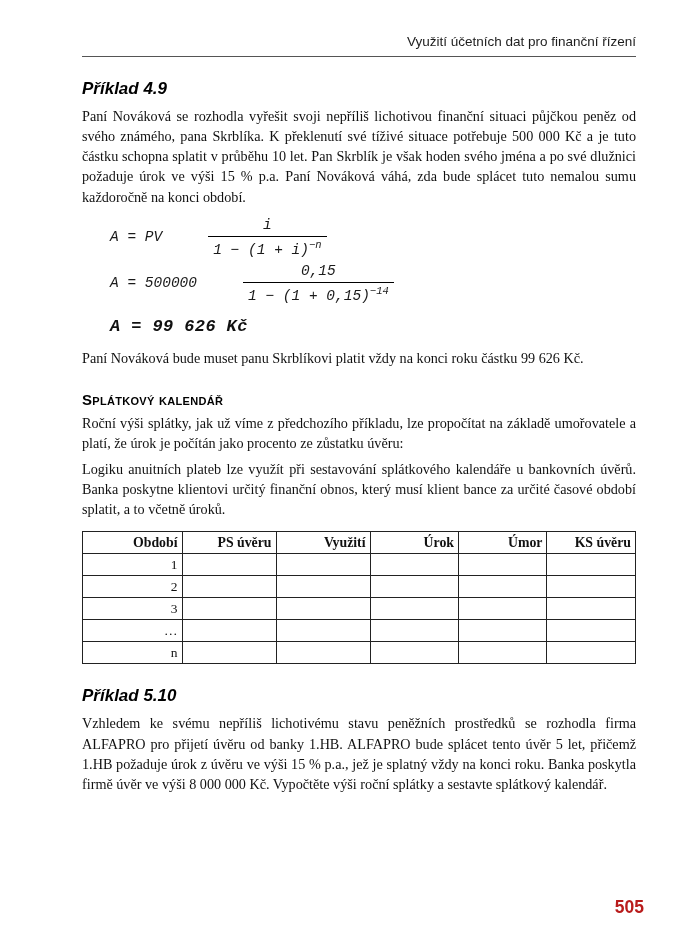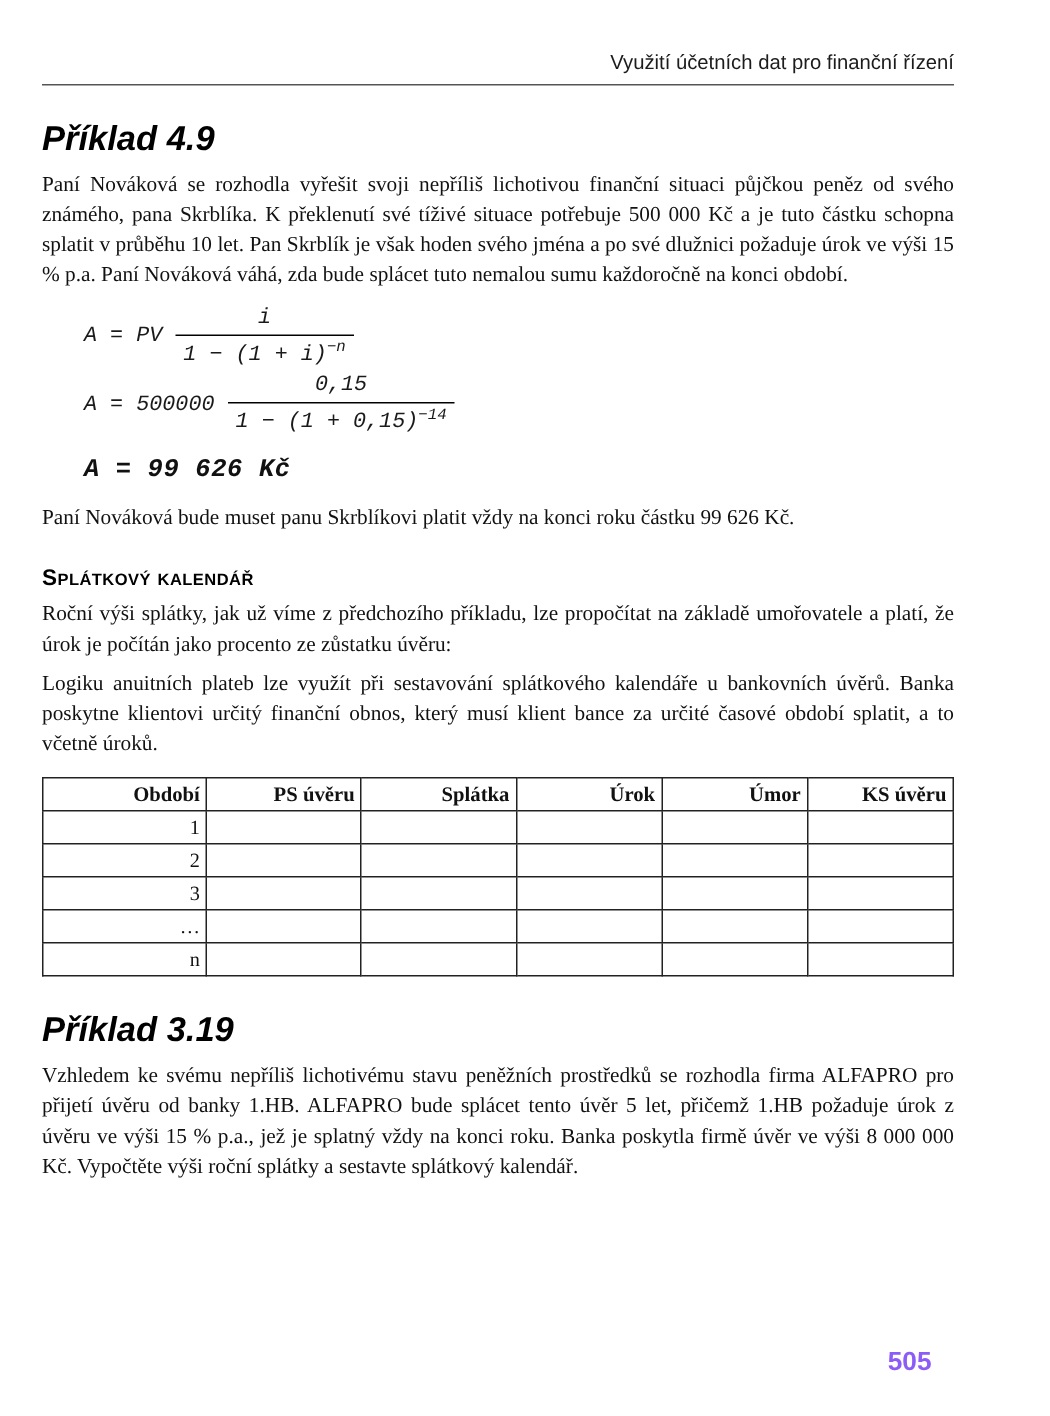--- a/index.html
+++ b/index.html
@@ -5,56 +5,57 @@
   * { margin: 0; padding: 0; box-sizing: border-box; }
   html, body { background: #ffffff; }
   body {
     width: 700px;
     height: 944px;
     position: relative;
     font-family: "Liberation Serif", serif;
     color: #111111;
     overflow: hidden;
   }
-  .page { padding: 34px 64px 0 28px; }
+  .page { padding: 34px 64px 0 82px; }
 
   .running-header {
     text-align: right;
     font-family: "Liberation Sans", sans-serif;
     font-size: 13.5px;
     color: #1c1c1c;
     padding-bottom: 7px;
     border-bottom: 1px solid #555555;
   }
 
   .example-title {
     font-family: "Liberation Sans", sans-serif;
     font-weight: bold;
     font-style: italic;
-    font-size: 23px;
+    font-size: 17px;
     color: #000000;
     margin: 22px 0 7px 0;
   }
 
   .body-text {
     font-size: 14.2px;
     line-height: 1.42;
     text-align: justify;
     margin: 4px 0 6px 0;
   }
 
   .formula-block { margin: 10px 0 6px 28px; }
   .formula {
     display: flex;
     align-items: center;
     font-family: "Liberation Mono", monospace;
     font-style: italic;
     font-size: 14.5px;
     color: #1a1a1a;
     margin: 5px 0;
+    gap: 37px;
   }
   .formula-lhs { margin-right: 9px; white-space: nowrap; }
   .frac { display: inline-flex; flex-direction: column; align-items: center; }
   .frac .num { padding: 0 5px 3px 5px; }
   .frac .den {
     border-top: 1.4px solid #000000;
     padding: 3px 5px 0 5px;
     white-space: nowrap;
   }
   .exp { font-size: 10.5px; vertical-align: super; line-height: 1; }
@@ -86,26 +87,26 @@
   table.schedule th, table.schedule td {
     border: 1px solid #222222;
     text-align: right;
     height: 22px;
     padding: 1px 4px;
   }
   table.schedule th { font-weight: bold; font-size: 13.8px; }
 
   .page-number {
     position: absolute;
-    right: 79px;
+    right: 56px;
     bottom: 26px;
     font-family: "Liberation Sans", sans-serif;
     font-weight: bold;
     font-size: 17.5px;
-    color: #8b5cf6;
+    color: #b91c1c;
   }
 </style>
 </head>
 <body>
 
 <div class="page">
 
   <div class="running-header">
     <span>Využití účetních dat pro finanční řízení</span>
   </div>
@@ -148,21 +149,21 @@
           <col style="width:17%">
           <col style="width:17%">
           <col style="width:16%">
           <col style="width:16%">
           <col style="width:16%">
       </colgroup>
       <thead>
         <tr>
           <th>Období</th>
           <th>PS úvěru</th>
-          <th>Splátka</th>
+          <th>Využití</th>
           <th>Úrok</th>
           <th>Úmor</th>
           <th>KS úvěru</th>
         </tr>
       </thead>
       <tbody>
         <tr>
           <td>1</td>
           <td></td>
           <td></td>
@@ -200,19 +201,19 @@
           <td></td>
           <td></td>
           <td></td>
           <td></td>
         </tr>
       </tbody>
     </table>
   </section>
 
   <section>
-    <h2 class="example-title">Příklad 3.19</h2>
+    <h2 class="example-title">Příklad 5.10</h2>
     <p class="body-text">Vzhledem ke svému nepříliš lichotivému stavu peněžních prostředků se rozhodla firma ALFAPRO pro přijetí úvěru od banky 1.HB. ALFAPRO bude splácet tento úvěr 5 let, přičemž 1.HB požaduje úrok z úvěru ve výši 15 % p.a., jež je splatný vždy na konci roku. Banka poskytla firmě úvěr ve výši 8 000 000 Kč. Vypočtěte výši roční splátky a sestavte splátkový kalendář.</p>
   </section>
 
 </div>
 
 <div class="page-number">505</div>
 
 </body></html>

